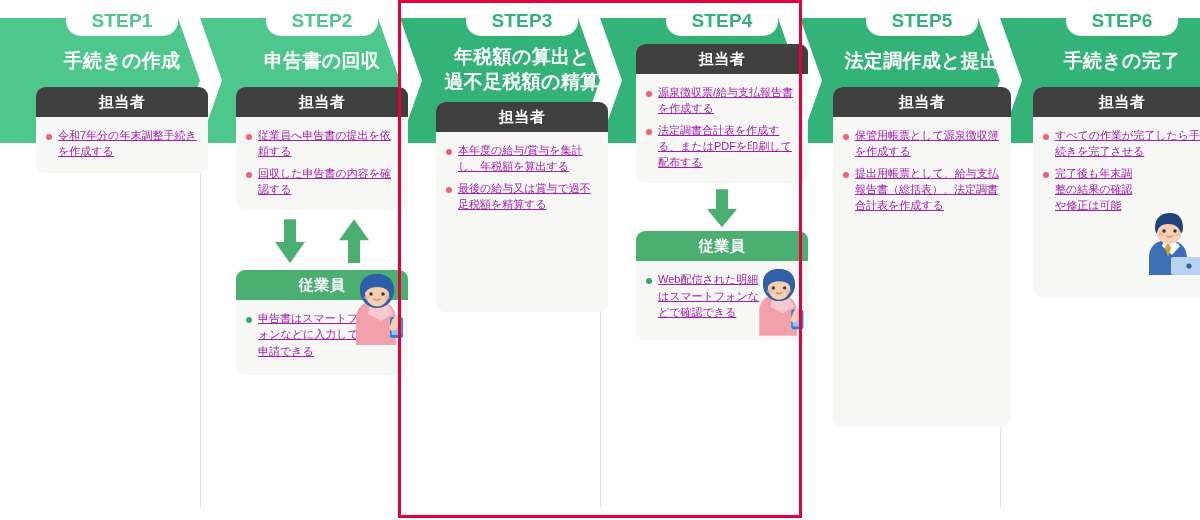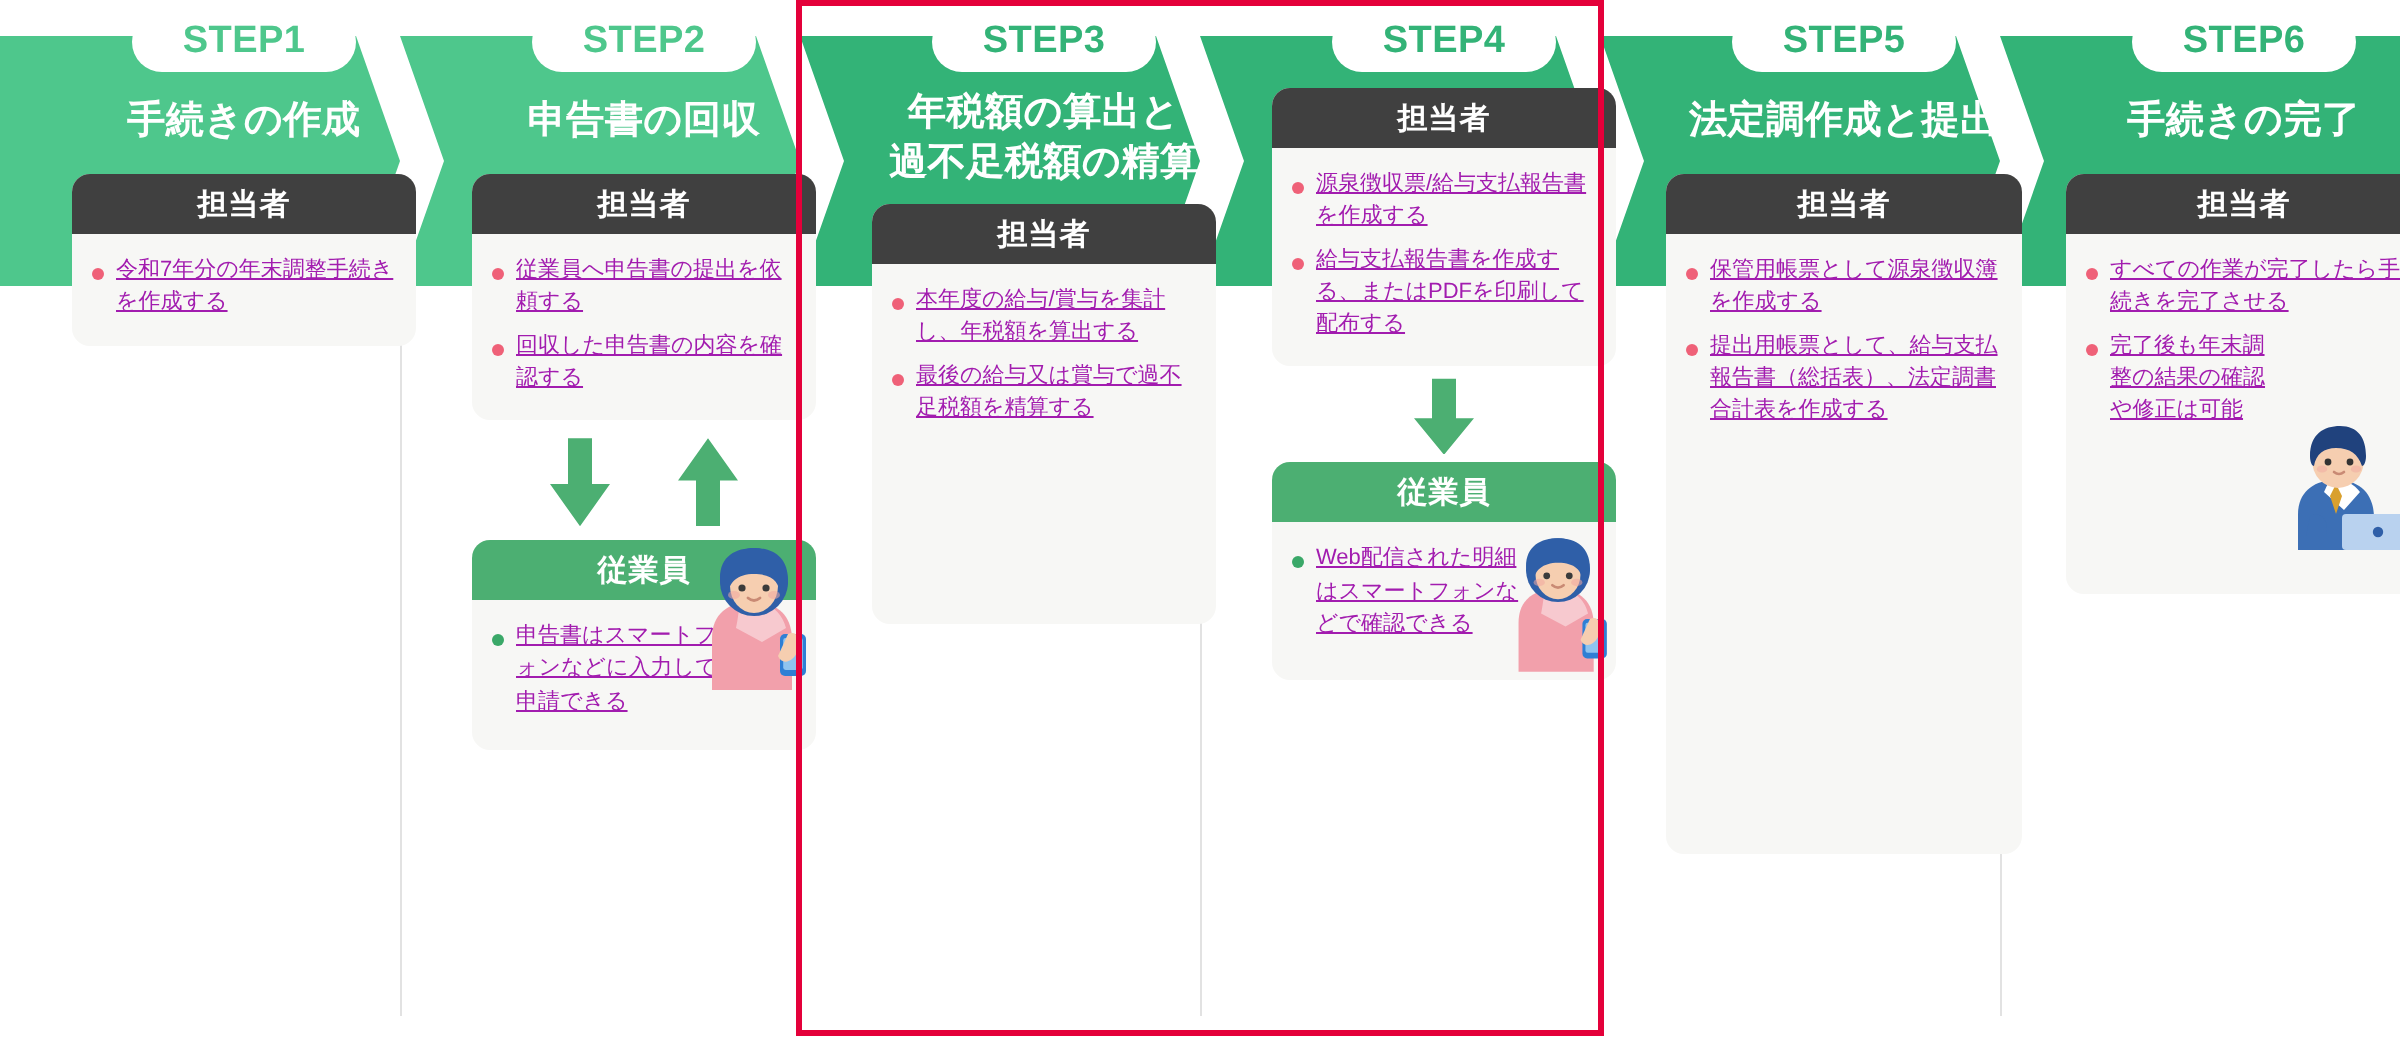--- a/index.html
+++ b/index.html
@@ -267,21 +267,21 @@
     <div class="step-pill pill-dark">
       <span>STEP4</span>
     </div>
     <div class="card" style="margin-top:8px;">
       <div class="role role-tanto">
         <span>担当者</span>
       </div>
       <div class="bullets dot-pink">
         <ul>
           <li>源泉徴収票/給与支払報告書を作成する</li>
-          <li>給与支払報告書を作成する、またはPDFを印刷して配布する</li>
+          <li>法定調書合計表を作成する、またはPDFを印刷して配布する</li>
         </ul>
       </div>
     </div>
     <div class="arrow-row center" style="height:42px;margin:4px 0 2px 0;">
       <div class="arrow arrow-down" style="height:38px;"></div>
     </div>
     <div class="card">
       <div class="role role-emp">
         <span>従業員</span>
       </div>

